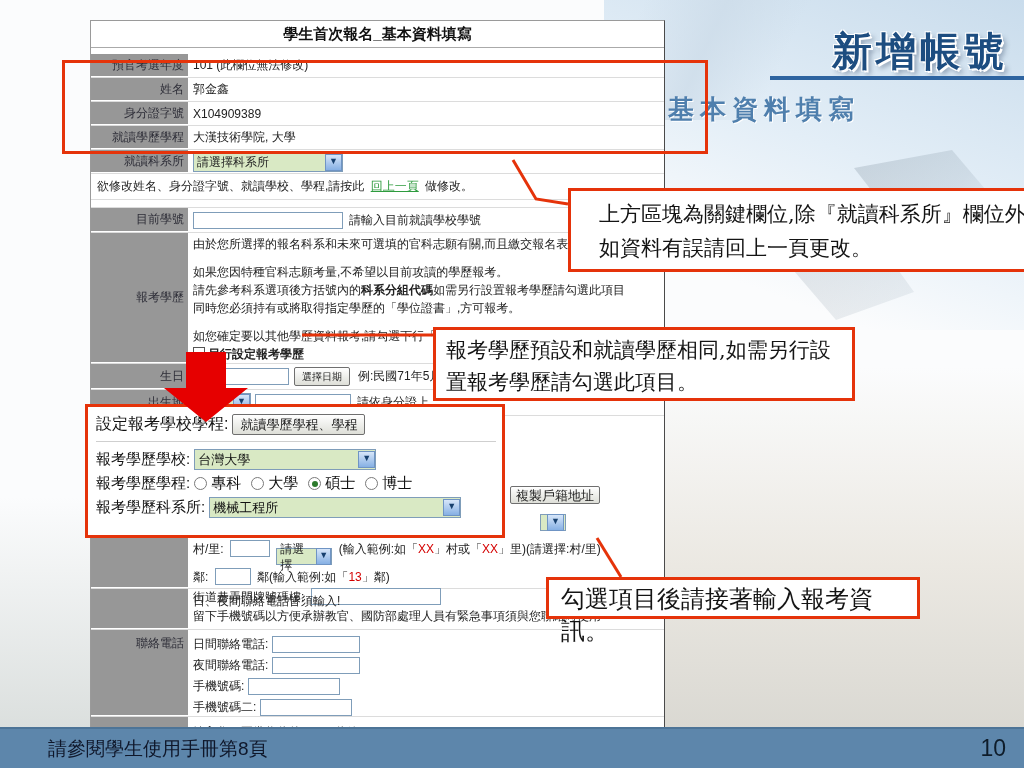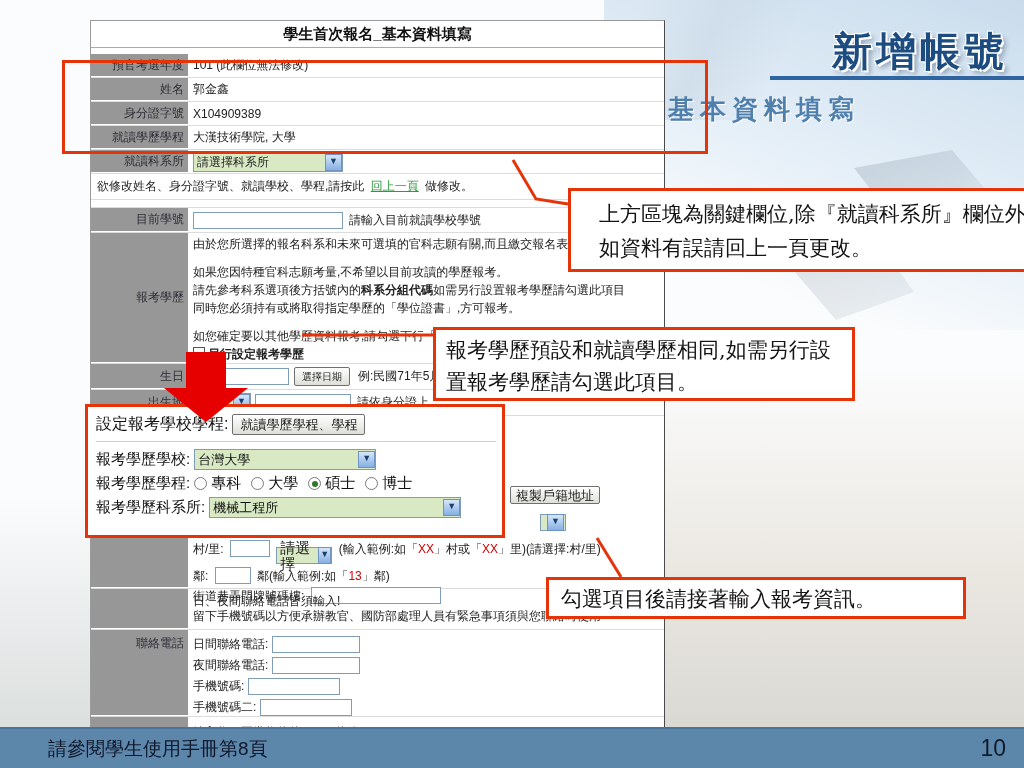--- a/index.html
+++ b/index.html
@@ -72,21 +72,21 @@
   .radio{width:11px;height:11px;border:1px solid #7a7a7a;border-radius:50%;
     background:#fff;margin-right:4px;position:relative;display:inline-block;}
   .radio.checked::after{content:"";position:absolute;left:2.5px;top:2.5px;width:6px;height:6px;
     border-radius:50%;background:#2c7a2c;}
   .callout{position:absolute;background:#fff;border:3px solid #e5330a;z-index:6;
     font-family:"DejaVu Serif",serif;color:#141414;box-sizing:border-box;}
   #callout-1{left:568px;top:188px;width:512px;height:84px;font-size:21px;
     line-height:34px;padding:6px 28px;}
   #callout-2{left:433px;top:327px;width:422px;height:74px;font-size:21px;
     line-height:32px;padding:4px 10px;}
-  #callout-3{left:546px;top:577px;width:420px;height:42px;font-size:21px;
+  #callout-3{left:546px;top:577px;width:374px;height:42px;font-size:24px;
     line-height:32px;padding:3px 12px;}
   #connectors{position:absolute;left:0;top:0;z-index:7;pointer-events:none;}
   #copy-addr-btn{position:absolute;left:510px;top:486px;z-index:3;height:18px;font-size:13px;padding:0 5px;}
   #mini-select{position:absolute;left:540px;top:514px;z-index:3;width:26px;height:17px;}
 
   
   #side-title{position:absolute;right:16px;top:24px;width:400px;text-align:right;
     font-size:40px;font-weight:bold;color:#1d4d80;letter-spacing:4px;z-index:2;
     text-shadow:-1px -1px 0 #fff,1px -1px 0 #fff,-1px 1px 0 #fff,2px 2px 0 #fff,4px 4px 5px rgba(40,60,90,.45);}
   #side-rule{position:absolute;left:770px;top:76px;width:254px;height:4px;
@@ -197,21 +197,21 @@
     </div>
   </div>
 
   <div class="frow" style="height:172px;">
     <div class="flabel"></div>
     <div class="fcontent block" style="padding-top:124px;line-height:16px;">
       <div>
         <span>村/里:</span>
         <input class="xpin" style="width: 40px; margin: 0px 3px;">
         <span class="xpsel" style="width:56px;height:17px;margin-right:3px;">
-          <span style="font-size:15px;">請選擇</span>
+          <span style="font-size:12px;">請選擇</span>
           <span class="arr">▼</span>
         </span>
         <span>(輸入範例:如「</span><span class="redtxt">XX</span><span>」村或「</span><span class="redtxt">XX</span><span>」里)(請選擇:村/里)</span>
       </div>
       <div style="margin-top:3px;">
         <span>鄰:</span>
         <input class="xpin" style="width: 36px; margin: 0px 3px;">
         <span>鄰(輸入範例:如「</span><span class="redtxt">13</span><span>」鄰)</span>
       </div>
       <div style="margin-top:3px;">

